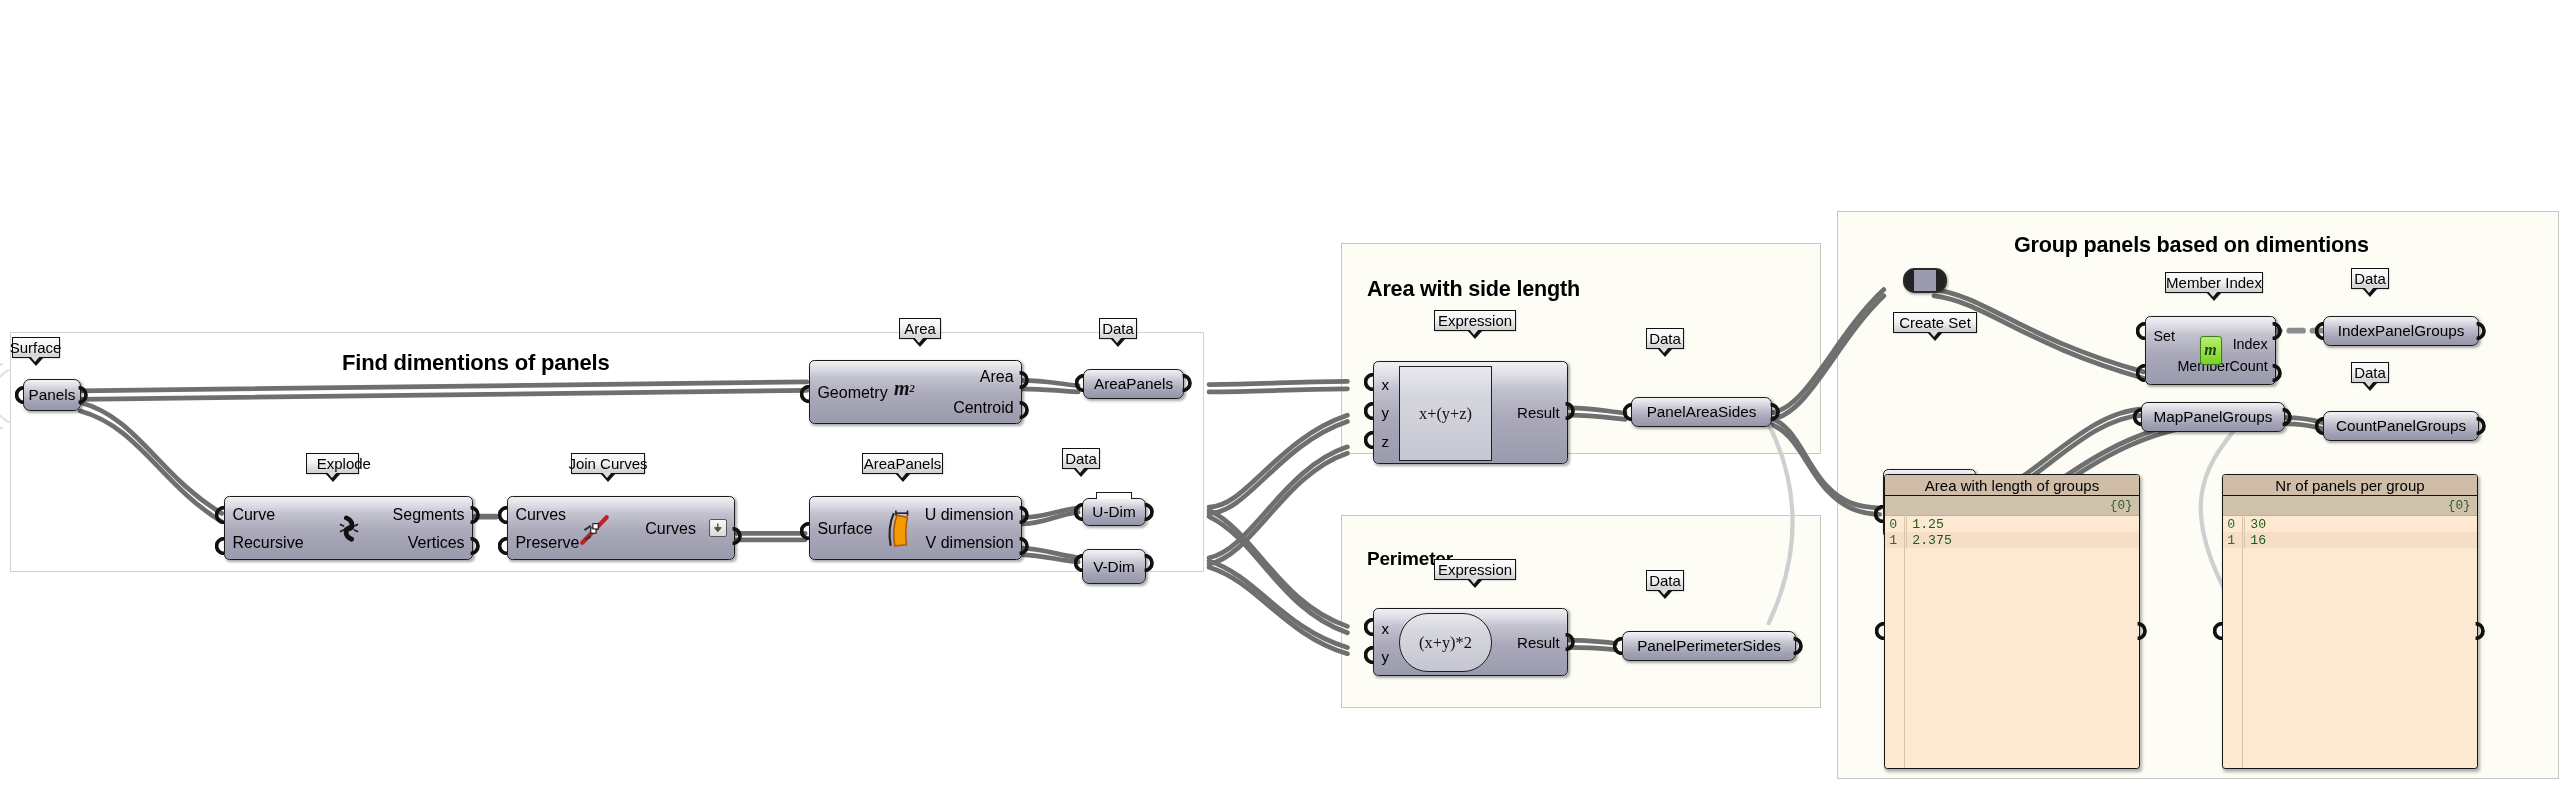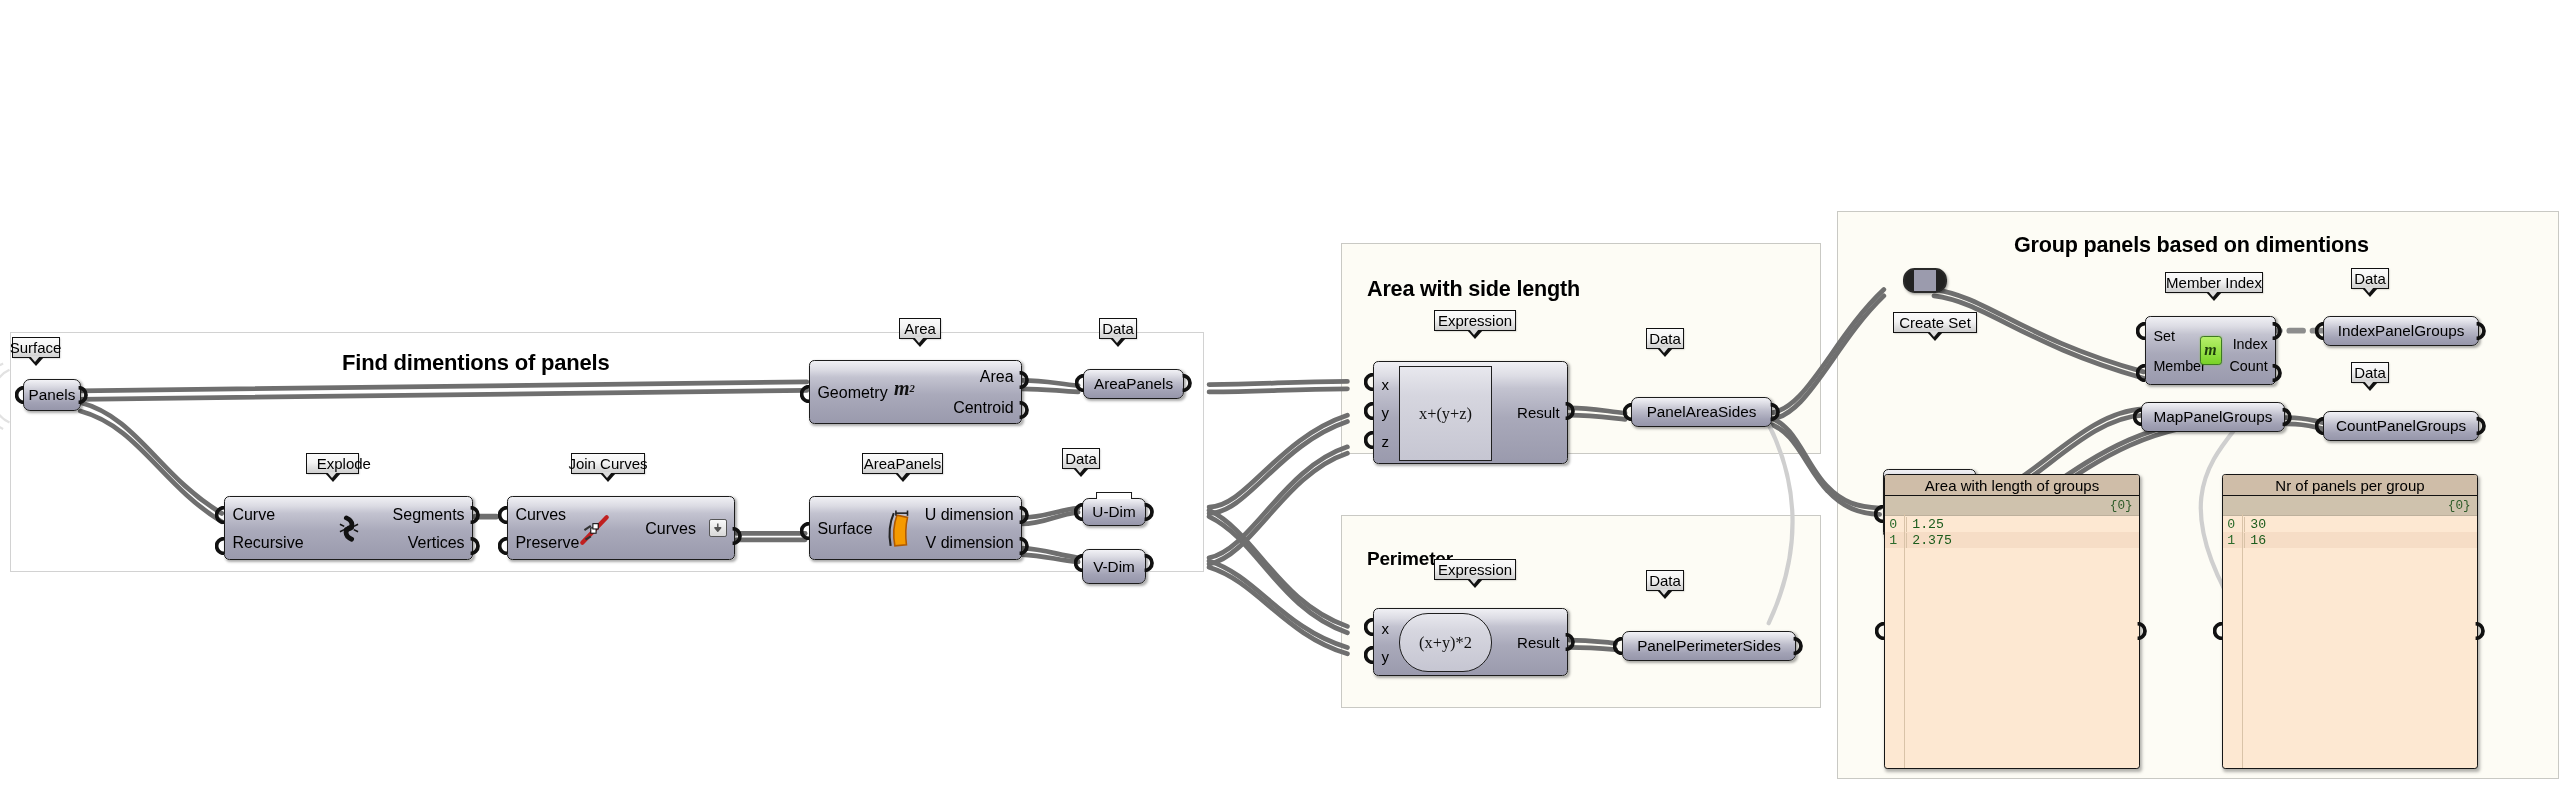--- a/index.html
+++ b/index.html
@@ -575,21 +575,21 @@
         <path d="M3,3 A14,14 0 1 1 3,31" fill="none" stroke="#111" stroke-width="7"></path>
       </svg>
     </div>
 
   <div class="tag" style="left:2165px;top:272px;width:98px;">
     <span>Member Index</span>
     <span class="notch"></span>
   </div>
   <div class="node" style="left:2145px;top:316px;width:131px;height:69px;">
     <span class="port-label in-label" style="top:11.6px;font-size:14.3px;">Set</span>
-    <span class="port-label in-label" style="bottom:10.6px;font-size:14.3px;">Member</span>
+    <span class="port-label in-label" style="bottom:10.6px;font-size:14.3px;margin-left:24px;">Member</span>
     <span class="port-label out-label" style="top:11.6px;font-size:14.3px;margin-top:8px;">Index</span>
     <span class="port-label out-label" style="bottom:10.6px;font-size:14.3px;">Count</span>
     <span class="green-icon" style="position:absolute;left:50%;top:19px;transform:translateX(-50%);width:22px;height:28.5px;font-size:16px;">
       <span>m</span>
     </span>
   </div>
   <div class="grip" style="left:2136px;top:322px;">
       <svg viewBox="0 0 20 34" width="10.6" height="18">
         <path d="M17,3 A14,14 0 1 0 17,31" fill="none" stroke="#111" stroke-width="7"></path>
       </svg>

